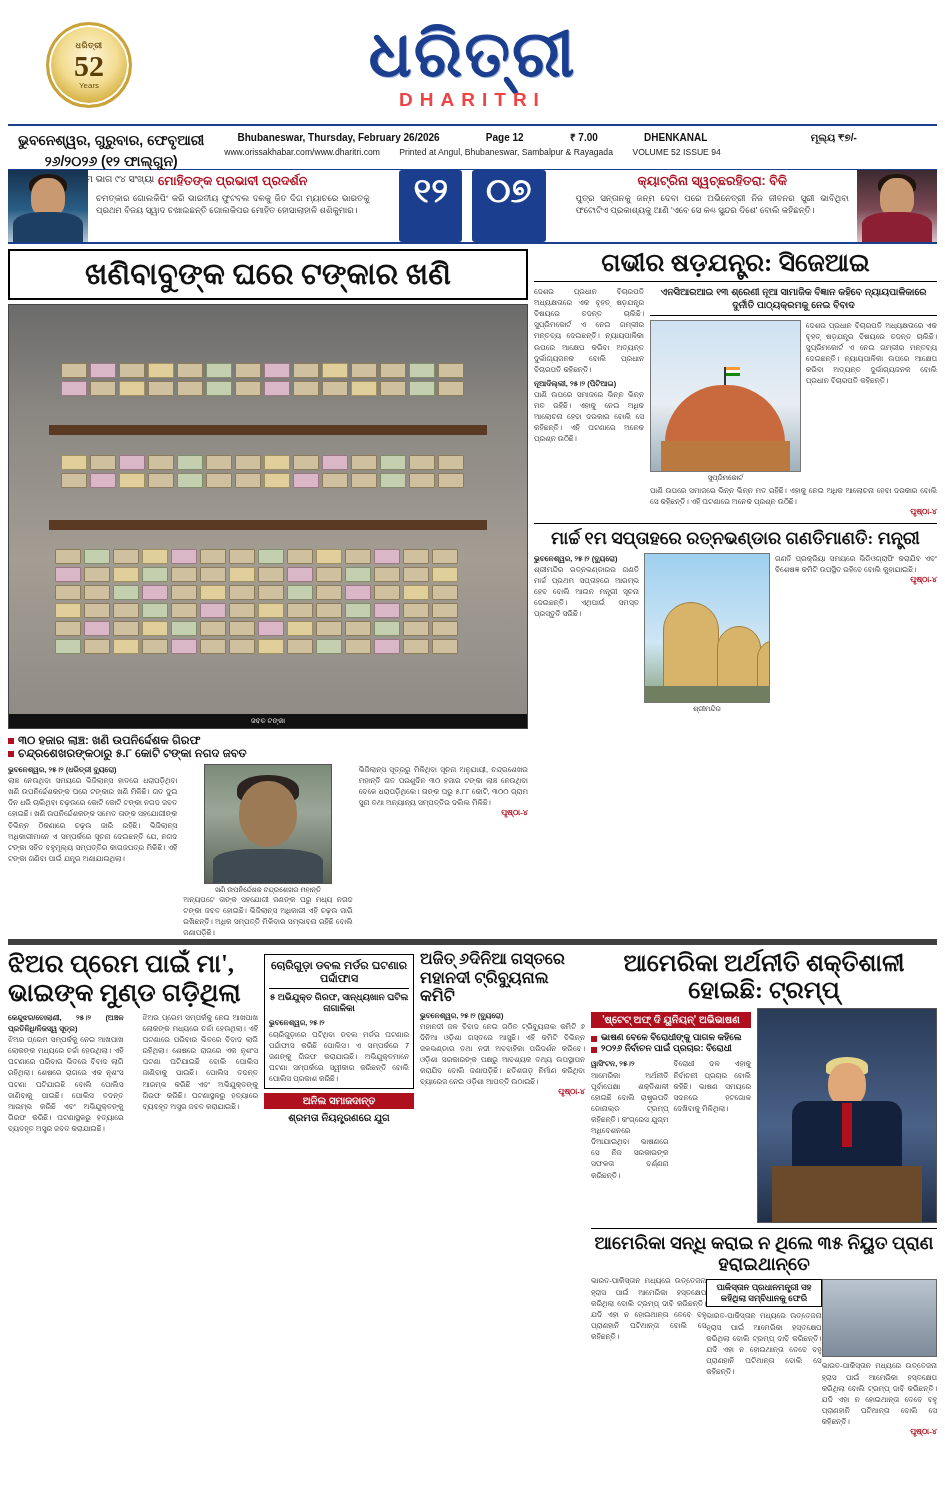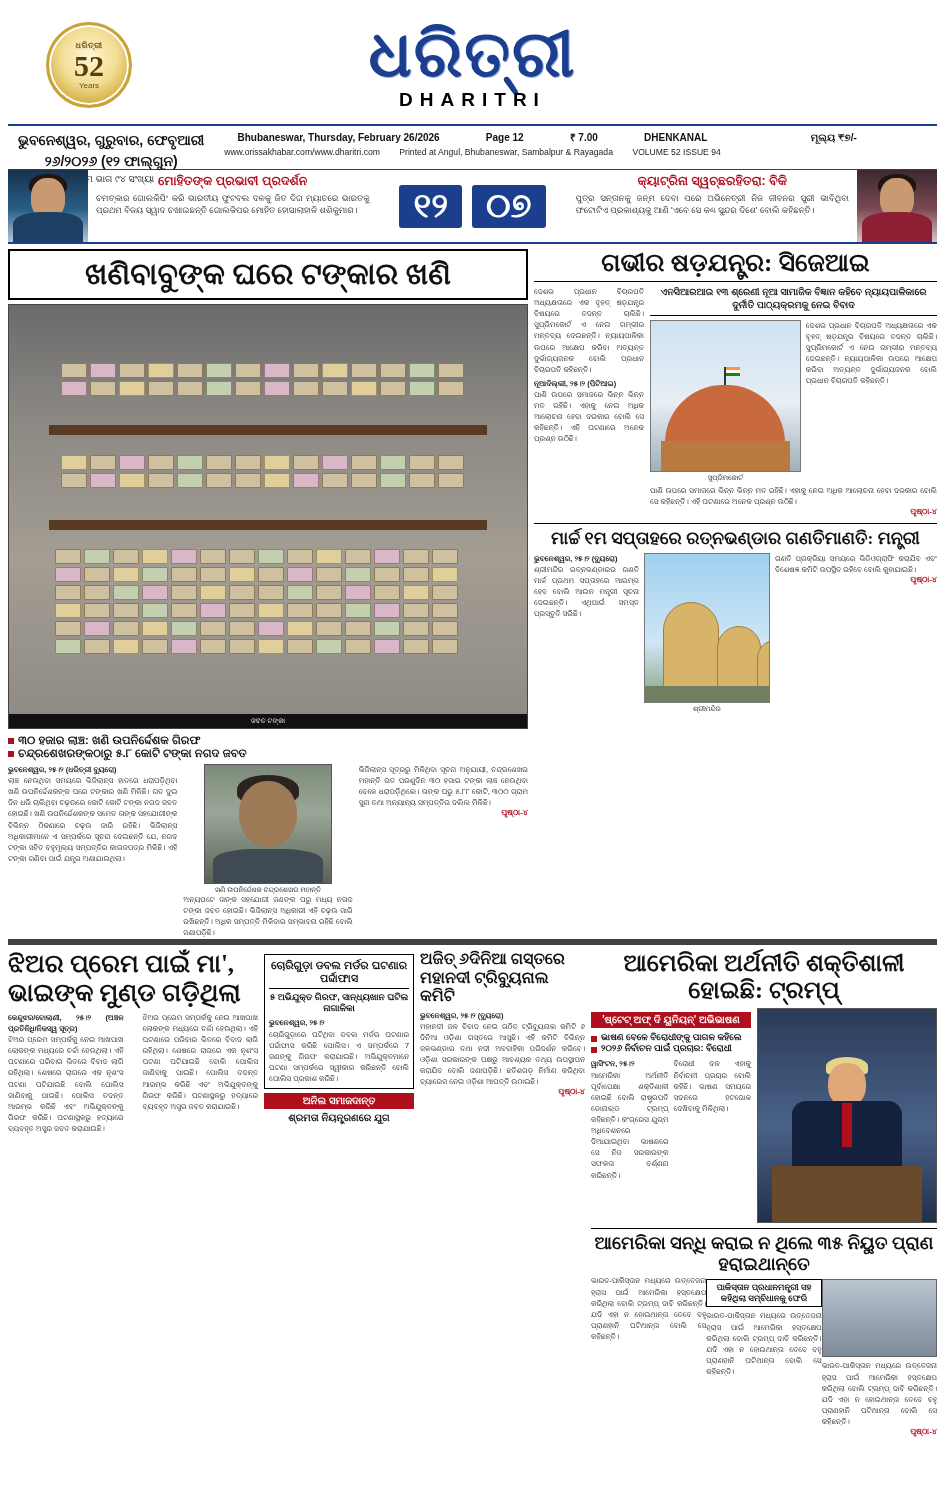--- a/index.html
+++ b/index.html
@@ -26,21 +26,21 @@
   .anniv .a-top { font-size:8px; color:#6d4f10; font-weight:bold; letter-spacing:.5px;}
   .anniv .a-num { font-size:30px; font-weight:bold; color:#5b3d06; line-height:1; font-family:"Liberation Serif", serif;}
   .anniv .a-yrs { font-size:8px; color:#6d4f10; }
   .nameplate { text-align:center; margin-top:4px; }
   .nameplate .odia {
     font-size:64px; line-height:1; font-weight:bold; color:#1b3e8f;
     letter-spacing:2px; font-family:"Liberation Serif", serif;
     text-shadow:1px 1px 0 #9bb1dd;
   }
   .nameplate .eng {
-    font-size:19px; letter-spacing:7px; font-weight:bold; color:#000000; margin-top:2px;
+    font-size:19px; letter-spacing:7px; font-weight:bold; color:#ef4444; margin-top:2px;
   }
 
   
   .inforow { border-top:2px solid #1b3e8f; border-bottom:1px solid #1b3e8f; display:flex; align-items:stretch; height:46px; }
   .info-left { flex:1; text-align:center; padding-top:4px; font-size:9.5px; line-height:1.5; }
   .info-left .l1 { font-weight:bold; font-size:14px; }
   .info-center { flex:2.5; text-align:center; font-size:9.5px; padding-top:4px; line-height:1.6;}
   .info-center .c1 { display:flex; justify-content:space-around; font-weight:bold; font-size:10px;}
   .info-center .c2 { display:flex; justify-content:space-around; font-size:8.6px; color:#222;}
   .info-right { flex:1; text-align:center; padding-top:6px; font-size:10px; font-weight:bold;}
@@ -50,21 +50,21 @@
   .t-photo { width:80px; background:#cfd6e2; position:relative; overflow:hidden;}
   .t-photo.left { background:linear-gradient(180deg,#16324f 0%,#2a5e86 55%,#b5c7d6 100%); }
   .t-photo.right { background:linear-gradient(180deg,#3b2a30 0%,#7d4a54 55%,#d9c2c7 100%); }
   .t-photo .head { position:absolute; left:50%; transform:translateX(-50%); top:8px; width:34px; height:40px; border-radius:45% 45% 42% 42%; background:#c99a72;}
   .t-photo .hair { position:absolute; left:50%; transform:translateX(-50%); top:4px; width:38px; height:22px; border-radius:50% 50% 40% 40%; background:#21160f;}
   .t-photo .body { position:absolute; left:50%; transform:translateX(-50%); bottom:0; width:70px; height:30px; border-radius:40% 40% 0 0; background:#1d3f63;}
   .t-photo.right .body { background:#8d1f34; }
   .t-text { flex:1; padding:4px 8px; }
   .t-text .t-h { color:#b00f1e; font-weight:bold; font-size:12.5px; text-align:center; }
   .t-text .t-b { font-size:8.6px; line-height:1.45; text-align:justify; margin-top:3px; color:#222;}
-  .t-mid { width:190px; display:flex; align-items:center; justify-content:center; gap:10px; }
+  .t-mid { width:190px; display:flex; justify-content:center; gap:10px; }
   .t-num { background:#1b3e8f; color:#fff; font-size:34px; font-weight:bold; padding:2px 14px; border-radius:3px; font-family:"Liberation Serif", serif; }
   .odia-body { font-size:7.4px; line-height:1.5; text-align:justify; color:#1a1a1a; }
   .bullet { display:flex; gap:4px; align-items:flex-start; }
   .bullet .sq { width:6px; height:6px; background:#b00f1e; margin-top:4px; flex:none; }
   .contin { color:#b00f1e; font-weight:bold; font-size:8px; text-align:right; }
 
   
   .main { display:flex; gap:6px; margin-top:5px; }
   .col-left { width:520px; }
   .col-right { flex:1; }

